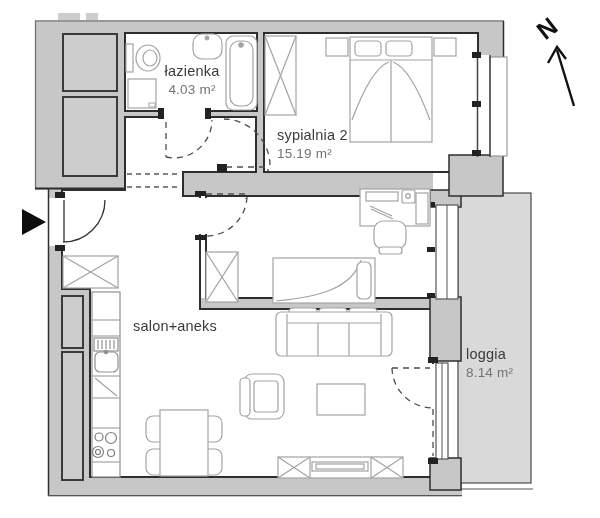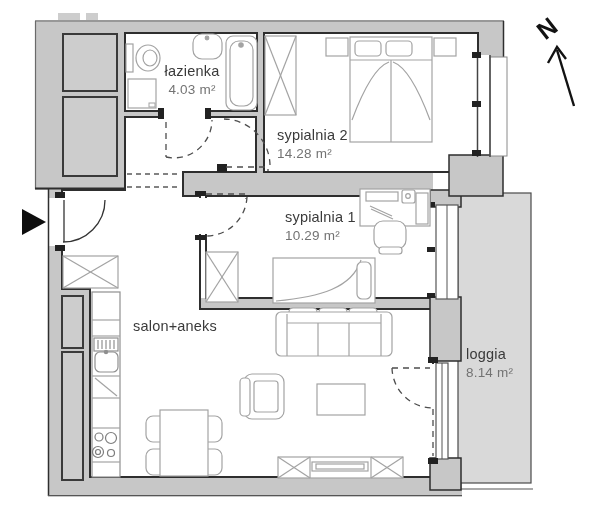--- a/index.html
+++ b/index.html
@@ -279,25 +279,21 @@
     <polyline points="548,63 557,47 566,59"></polyline>
   </g>
 </svg>
 
 <div class="lbl center" style="left:148px;top:62px;">
   <div class="nm">łazienka</div>
   <div class="ar">4.03 m²</div>
 </div>
 <div class="lbl" style="left:277px;top:126px;">
   <div class="nm">sypialnia 2</div>
-  <div class="ar">14.28 m²</div>
-</div>
-<div class="lbl" style="left:285px;top:208px;">
-  <div class="nm">sypialnia 1</div>
-  <div class="ar">10.29 m²</div>
+  <div class="ar">15.19 m²</div>
 </div>
 <div class="lbl" style="left:133px;top:317px;text-align:right;">
   <div class="nm">salon+aneks</div>
 </div>
 <div class="lbl" style="left:466px;top:324px;margin-top:21px;">
   <div class="nm">loggia</div>
   <div class="ar">8.14 m²</div>
 </div>
 
 <div id="north-n">N</div>

